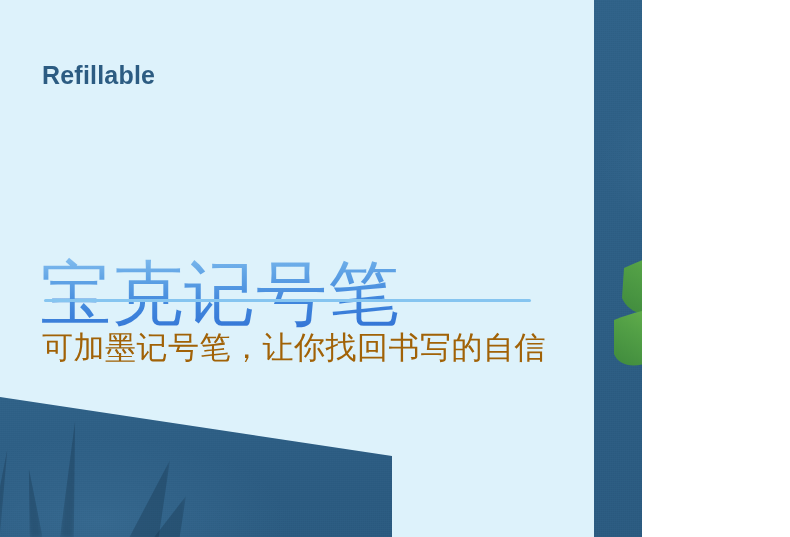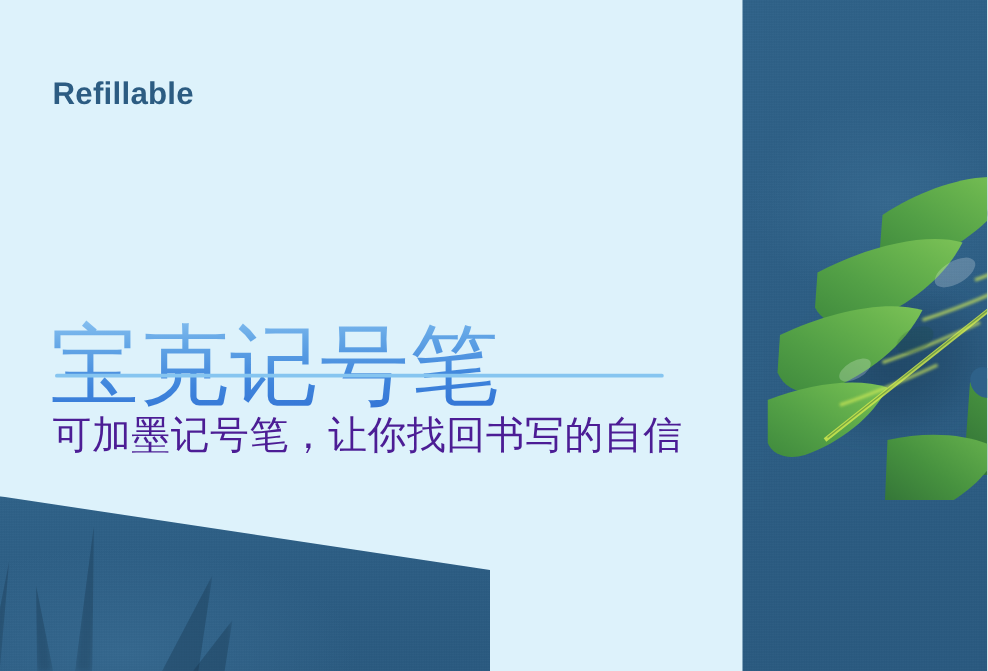--- a/index.html
+++ b/index.html
@@ -2,21 +2,21 @@
 <html><head>
 <meta charset="utf-8">
 <style>
   html, body {
     margin: 0;
     padding: 0;
     background: #ffffff;
   }
   .banner {
     position: relative;
-    width: 790px;
+    width: 642px;
     height: 537px;
     overflow: hidden;
     background: #ddf2fb;
     font-family: "Liberation Sans", "DejaVu Sans", sans-serif;
   }
 
   
   .right-panel {
     position: absolute;
     top: 0;
@@ -126,21 +126,21 @@
   }
 
   .subhead {
     position: absolute;
     left: 42px;
     top: 326px;
     font-size: 31px;
     font-weight: 500;
     letter-spacing: .5px;
     line-height: 44px;
-    color: #4c1d95;
+    color: #a16207;
     white-space: nowrap;
   }
 </style>
 </head>
 <body>
 
 <div class="banner">
 
   <div class="right-panel">
     <div class="grain"></div>

